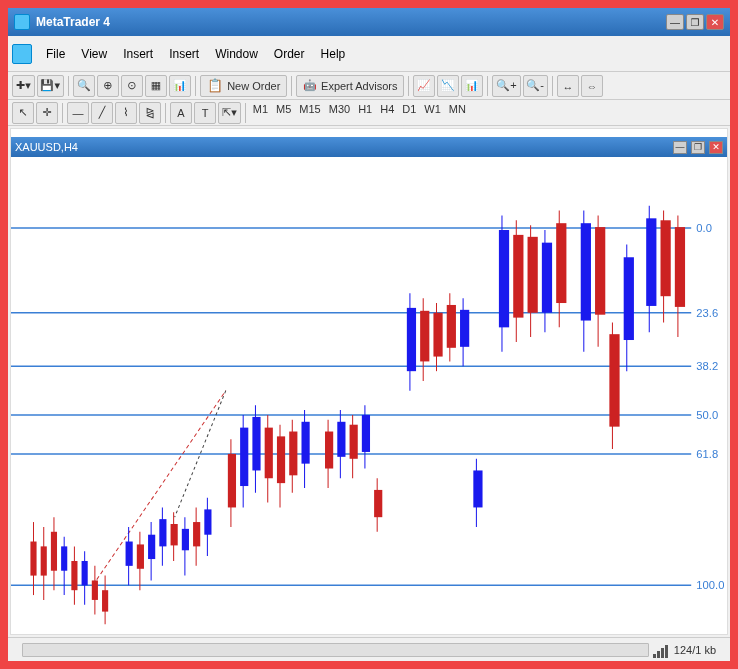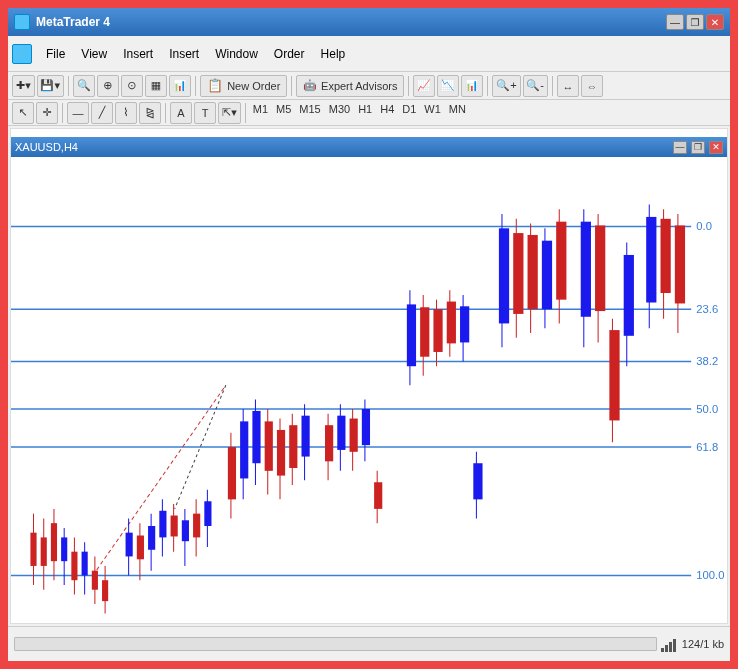--- a/index.html
+++ b/index.html
@@ -190,26 +190,26 @@
       left: 50%;
       transform: translateX(-40%);
       font-size: 22px;
       font-weight: bold;
       color: #333;
       pointer-events: none;
     }
 
     
     .status-bar {
-      height: 35px;
+      height: 24px;
       background: #f0f0f0;
       border-top: 1px solid #ccc;
       display: flex;
       align-items: center;
-      padding: 0 6px;
+      padding: 0 14px;
       gap: 4px;
       flex-shrink: 0;
     }
     .status-scroll {
       flex: 1;
       height: 14px;
       background: #e0e0e0;
       border: 1px solid #bbb;
       border-radius: 1px;
     }

